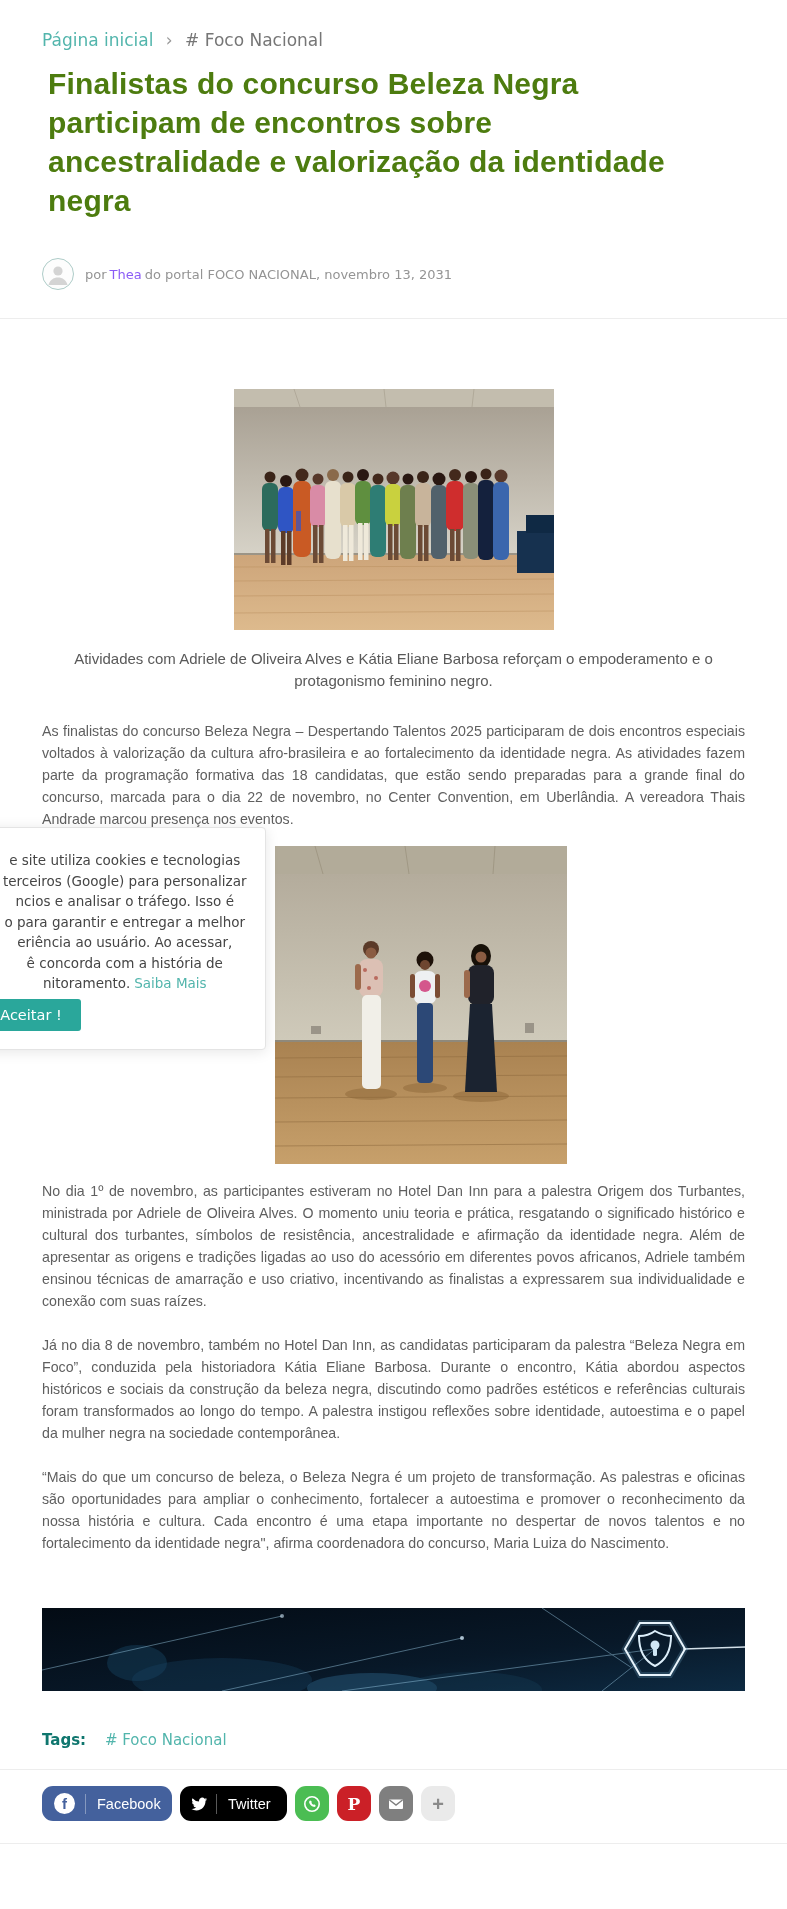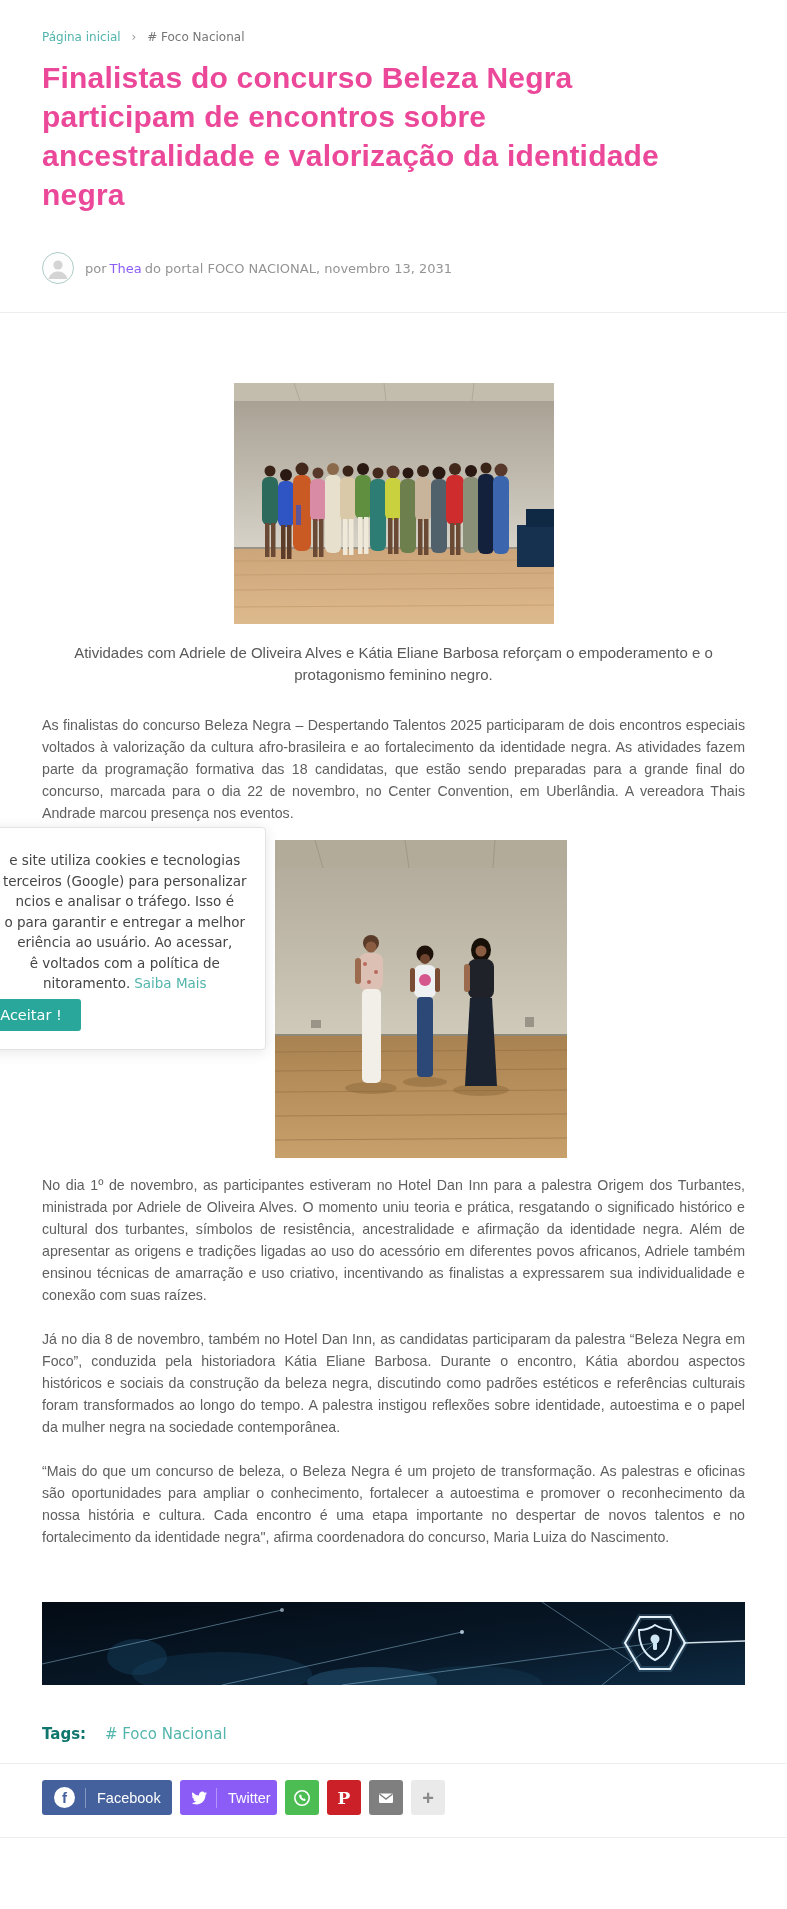--- a/index.html
+++ b/index.html
@@ -3,29 +3,29 @@
 <meta charset="utf-8">
 <style>
   html,body{margin:0;padding:0;}
   body{
     width:787px;height:1909px;position:relative;overflow:hidden;
     background:#ffffff;font-family:"Liberation Sans", sans-serif;color:#5f5f5f;
   }
   .content{padding:0 42px;}
 
   
-  .breadcrumb{padding-top:30px;font-size:12px;font-family:"DejaVu Sans", sans-serif;}
+  .breadcrumb{padding-top:30px;font-size:17px;font-family:"DejaVu Sans", sans-serif;}
   .bc-home{color:#52b5ac;text-decoration:none;cursor:pointer;}
   .bc-sep{color:#9a9a9a;margin:0 7px;}
   .bc-cat{color:#767676;text-decoration:none;cursor:pointer;}
 
   
   h1.article-title{
-    color:#ec4899;font-size:30px;line-height:39px;font-weight:bold;
-    margin:14px 0 0 0;max-width:660px;letter-spacing:.2px;
+    color:#4d7c0f;font-size:30px;line-height:39px;font-weight:bold;
+    margin:14px 0 0 6px;max-width:660px;letter-spacing:.2px;
   }
 
   
   .byline{display:flex;align-items:center;margin-top:38px;font-size:13px;color:#949494;
           font-family:"DejaVu Sans", sans-serif;}
   .avatar{width:30px;height:30px;border-radius:50%;border:1px solid #aeccc8;background:#fdfdfd;
           display:flex;align-items:center;justify-content:center;margin-right:11px;overflow:hidden;}
   .byline a{color:#8b5cf6;text-decoration:none;cursor:pointer;}
   .byline .sp{margin:0 3px 0 0;}
 
@@ -64,24 +64,24 @@
 
   
   .tags-row{margin-top:40px;font-size:15px;font-family:"DejaVu Sans", sans-serif;}
   .tags-label{color:#0f766e;font-weight:bold;}
   .tag-link{color:#52b5ac;text-decoration:none;cursor:pointer;margin-left:14px;}
   .divider-tags{margin-top:20px;}
   .divider-bottom{margin-top:22px;}
 
   
   .share-row{margin-top:16px;display:flex;align-items:center;}
-  .share-btn{height:35px;border-radius:3px;display:flex;align-items:center;color:#fff;
+  .share-btn{height:35px;border-radius:11px;display:flex;align-items:center;color:#fff;
     font-size:14.5px;margin-right:8px;cursor:pointer;border:none;padding:0;}
   .btn-facebook{width:130px;background:#44619d;}
-  .btn-twitter{width:97px;background:#8b5cf6;}
+  .btn-twitter{width:107px;background:#000000;}
   .btn-square{width:34px;justify-content:center;}
   .btn-whatsapp{background:#4bbd53;}
   .btn-pinterest{background:#cb2027;}
   .btn-email{background:#7f7f7f;}
   .btn-more{background:#eaeaea;color:#8a8a8a;}
   .fb-disc{width:21px;height:21px;border-radius:50%;background:#fff;color:#44619d;font-weight:bold;
     font-size:15px;display:flex;align-items:center;justify-content:center;margin:0 10px 0 12px;}
   .fb-disc::before{content:"f";}
   .pin-glyph{font-weight:bold;font-size:17px;font-family:"DejaVu Serif", serif;}
   .pin-glyph::before{content:"P";}
@@ -387,19 +387,19 @@
 
 <hr class="full-divider divider-bottom">
 
 <div class="cookie-card">
   <div class="cookie-text">
     <div class="cookie-line">e site utiliza cookies e tecnologias</div>
     <div class="cookie-line">terceiros (Google) para personalizar</div>
     <div class="cookie-line">ncios e analisar o tráfego. Isso é</div>
     <div class="cookie-line">o para garantir e entregar a melhor</div>
     <div class="cookie-line">eriência ao usuário. Ao acessar,</div>
-    <div class="cookie-line">ê voltados com a política de</div>
+    <div class="cookie-line">ê concorda com a história de</div>
     <div class="cookie-line">
       <span>nitoramento.</span><a class="cookie-link">Saiba Mais</a>
     </div>
   </div>
   <button class="cookie-accept">Aceitar !</button>
 </div>
 
 </body></html>

